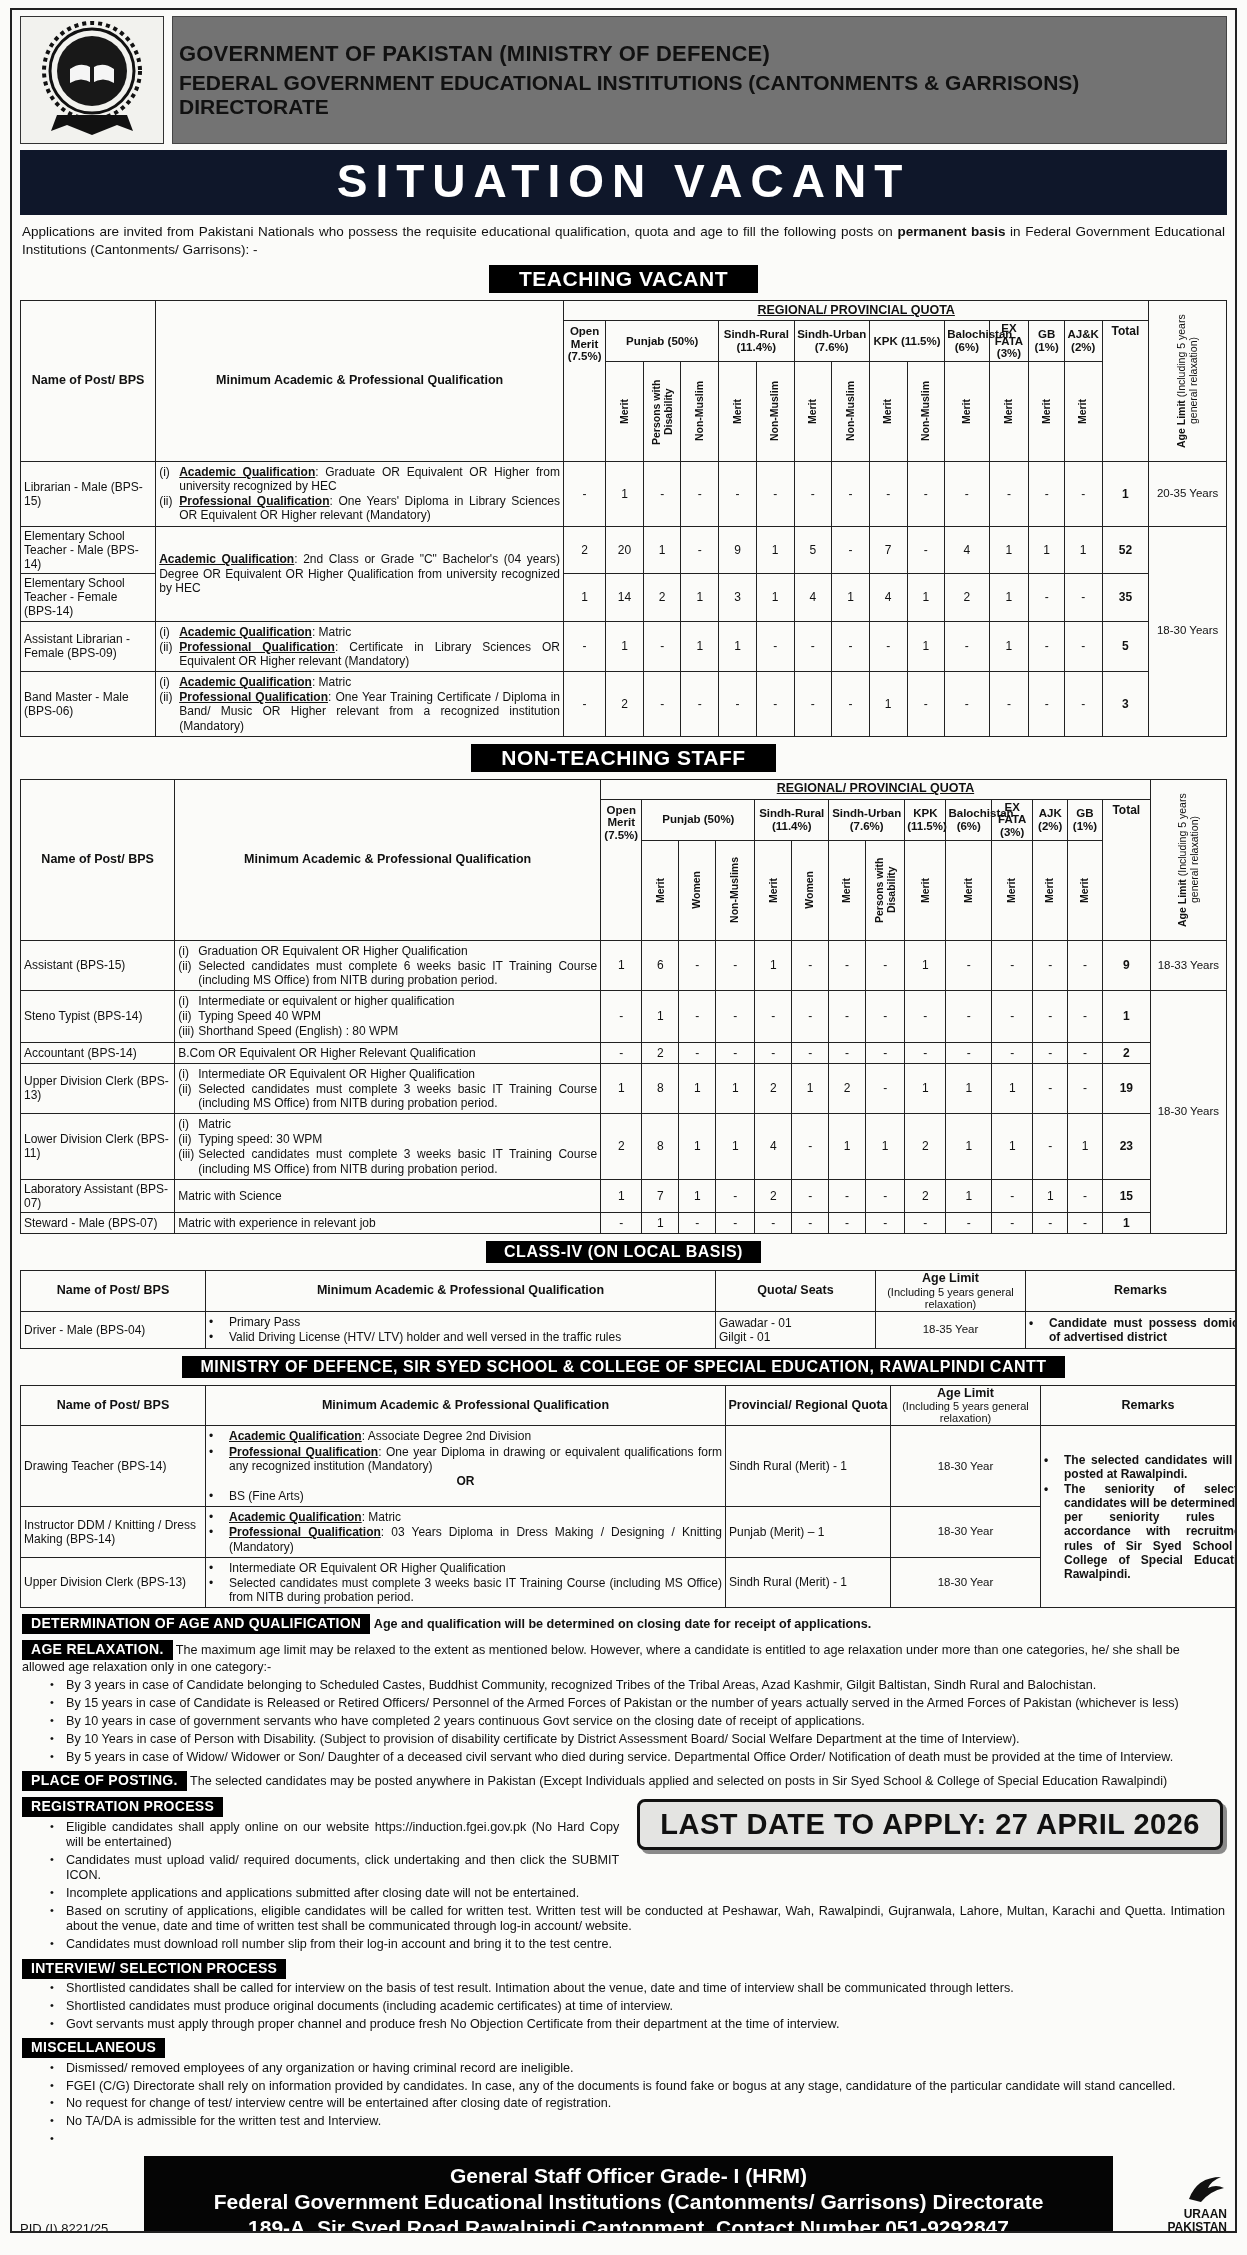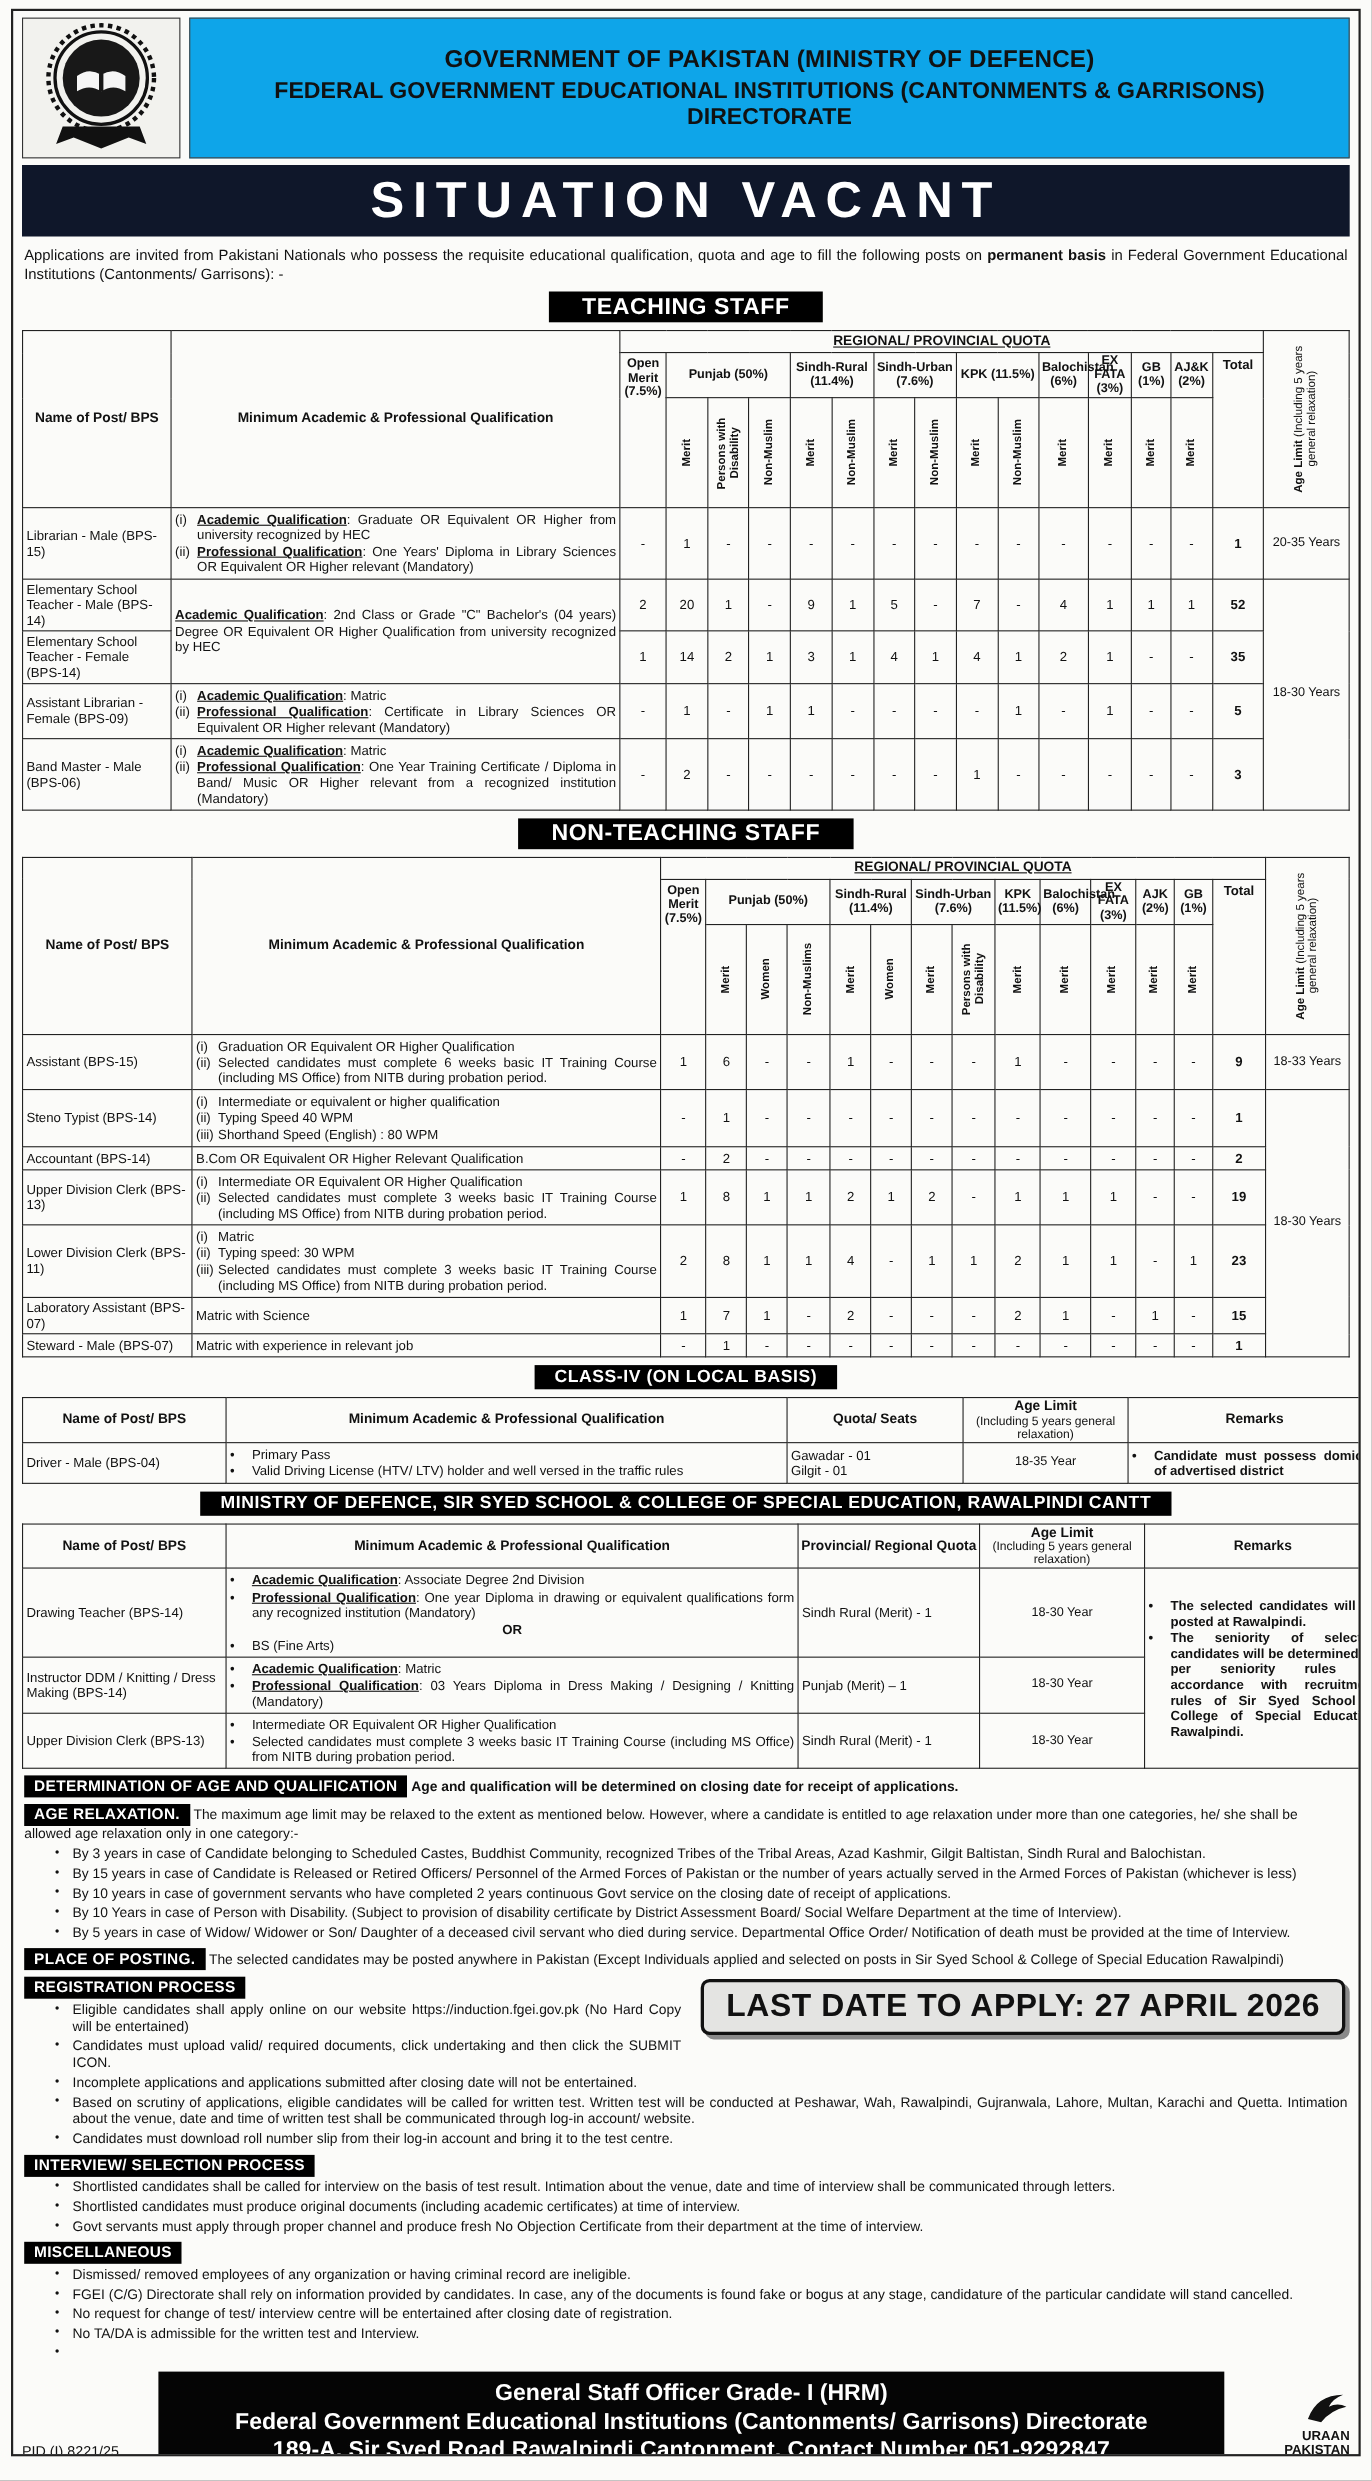--- a/index.html
+++ b/index.html
@@ -1,21 +1,21 @@
 <!DOCTYPE html>
 <html><head>
 <meta charset="utf-8">
 <style>
   html,body{margin:0;padding:0;background:#9a9a9a;}
   .page{position:relative;width:1247px;height:2255px;background:#fbfbf9;font-family:"Liberation Sans",sans-serif;color:#111;overflow:hidden;box-sizing:border-box;padding:8px 10px;}
   .inner{border:2px solid #222;padding:6px 8px;height:2225px;box-sizing:border-box;overflow:hidden;}
   
   .hdr{display:flex;gap:8px;align-items:stretch;}
   .crest{flex:0 0 142px;border:1px solid #333;display:flex;align-items:center;justify-content:center;background:#f2f2ee;}
-  .titlebox{flex:1;background:#0ea5e9;border:1px solid #444;text-align:center;display:flex;flex-direction:column;justify-content:center;gap:4px;padding:8px 6px;}
+  .titlebox{flex:1;background:#737373;border:1px solid #444;display:flex;flex-direction:column;justify-content:center;gap:4px;padding:8px 6px;}
   .t1l{font-weight:bold;font-size:22px;letter-spacing:.2px;}
   .t2l{font-weight:bold;font-size:21px;}
   .t3l{font-weight:bold;font-size:19px;}
   .banner{margin-top:6px;background:#0f172a;color:#fff;text-align:center;font-weight:bold;font-size:46px;letter-spacing:8px;padding:4px 0 7px;}
   .intro{font-size:13.5px;line-height:1.3;text-align:justify;margin:8px 2px 2px;}
   .blackhead{display:block;width:fit-content;margin:7px auto;background:#000;color:#fff;font-weight:bold;font-size:21px;padding:2px 30px;letter-spacing:.5px;text-align:center;}
   .blackhead.sm{font-size:16px;padding:2px 18px;}
   
   table{border-collapse:collapse;width:100%;table-layout:fixed;}
   th,td{border:1px solid #222;box-sizing:border-box;}
@@ -80,21 +80,21 @@
     <div class="titlebox">
       <div class="t1l">GOVERNMENT OF PAKISTAN (MINISTRY OF DEFENCE)</div>
       <div class="t2l">FEDERAL GOVERNMENT EDUCATIONAL INSTITUTIONS (CANTONMENTS &amp; GARRISONS) DIRECTORATE</div>
     </div>
   </div>
 
   <div class="banner">SITUATION VACANT</div>
 
   <p class="intro"><span>Applications are invited from Pakistani Nationals who possess the requisite educational qualification, quota and age to fill the following posts on </span><b>permanent basis</b><span> in Federal Government Educational Institutions (Cantonments/ Garrisons): -</span></p>
 
-  <div class="blackhead">TEACHING STAFF</div>
+  <div class="blackhead">TEACHING VACANT</div>
 
   <table>
     <colgroup>
       <col style="width:122px">
           <col style="width:368px">
       <col style="width:38px">
           <col style="width:34px">
           <col style="width:34px">
           <col style="width:34px">
           <col style="width:34px">

